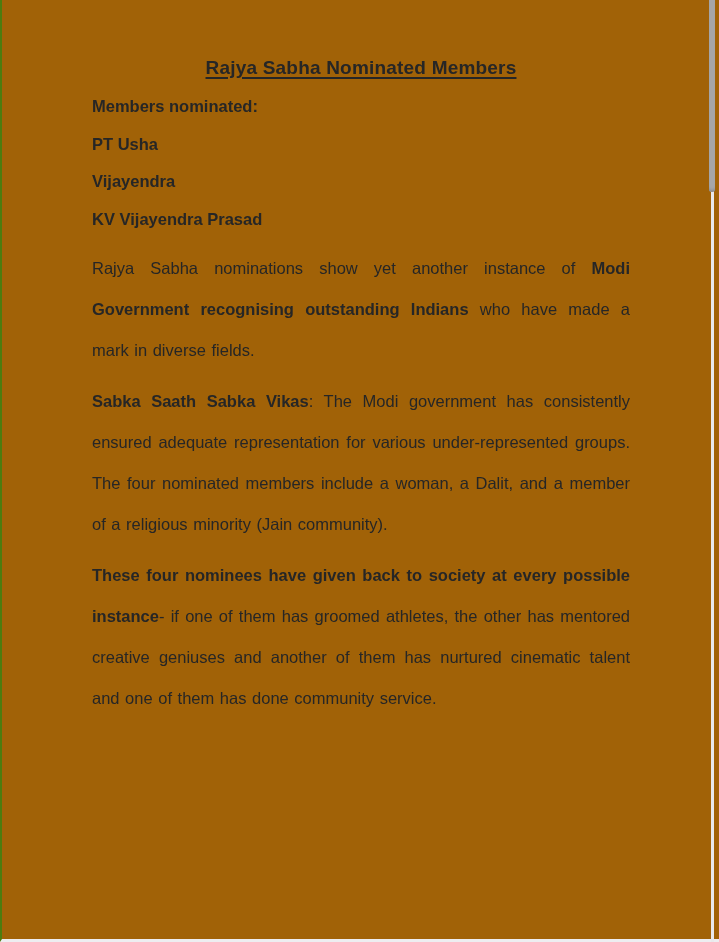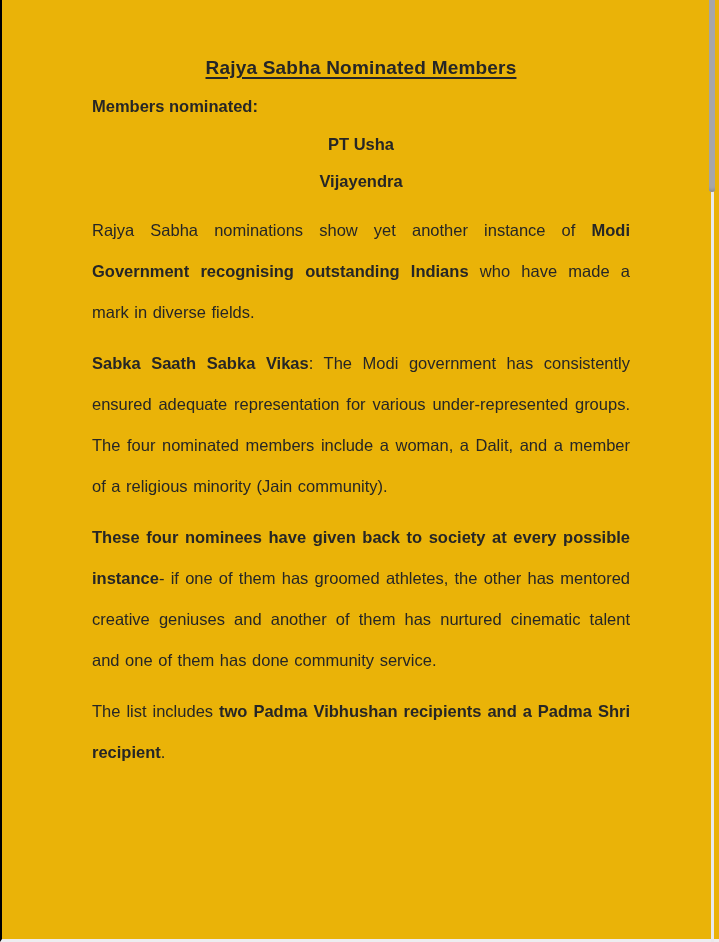--- a/index.html
+++ b/index.html
@@ -8,22 +8,22 @@
     height: 942px;
     background: #ffffff;
     font-family: "Liberation Sans", "DejaVu Sans", sans-serif;
     color: #262626;
     position: relative;
     overflow: hidden;
   }
   .viewport {
     position: absolute;
     inset: 0;
-    background: #eab308;
-    border-left: 2px solid #000000;
+    background: #a16207;
+    border-left: 2px solid #4d7c0f;
     border-bottom: 3px solid #ededf0;
     box-sizing: border-box;
   }
   .doc {
     padding: 56px 89px 0 90px;
   }
   .title {
     margin: 0;
     text-align: center;
     font-size: 19px;
@@ -38,21 +38,21 @@
     margin-top: 16px;
     font-size: 16.5px;
     line-height: 20px;
     font-weight: 700;
   }
   .nominees {
     margin-top: 2px;
   }
   .nominee {
     margin-top: 17.5px;
-    text-align: center;
+    text-align: left;
     font-size: 16.5px;
     line-height: 20px;
     font-weight: 700;
   }
   .paragraphs {
     margin-top: 19px;
   }
   .para {
     margin: 0 0 10px 0;
     font-size: 16.5px;
@@ -84,24 +84,24 @@
 </head>
 <body>
 
 <div class="viewport">
   <div class="doc">
     <h1 class="title">Rajya Sabha Nominated Members</h1>
     <div class="intro-label">Members nominated:</div>
     <div class="nominees">
         <div class="nominee">PT Usha</div>
         <div class="nominee">Vijayendra</div>
+        <div class="nominee">KV Vijayendra Prasad</div>
       </div>
     <div class="paragraphs">
         <p class="para"><span>Rajya Sabha nominations show yet another instance of </span><b>Modi Government recognising outstanding Indians</b><span> who have made a mark in diverse fields.</span></p>
         <p class="para"><b>Sabka Saath Sabka Vikas</b><span>: The Modi government has consistently ensured adequate representation for various under-represented groups. The four nominated members include a woman, a Dalit, and a member of a religious minority (Jain community).</span></p>
         <p class="para"><b>These four nominees have given back to society at every possible instance</b><span>- if one of them has groomed athletes, the other has mentored creative geniuses and another of them has nurtured cinematic talent and one of them has done community service.</span></p>
-        <p class="para"><span>The list includes </span><b>two Padma Vibhushan recipients and a Padma Shri recipient</b><span>.</span></p>
       </div>
   </div>
 </div>
 
 <div class="scrollbar-track"></div>
 <div class="scrollbar-thumb"></div>
 
 </body></html>

